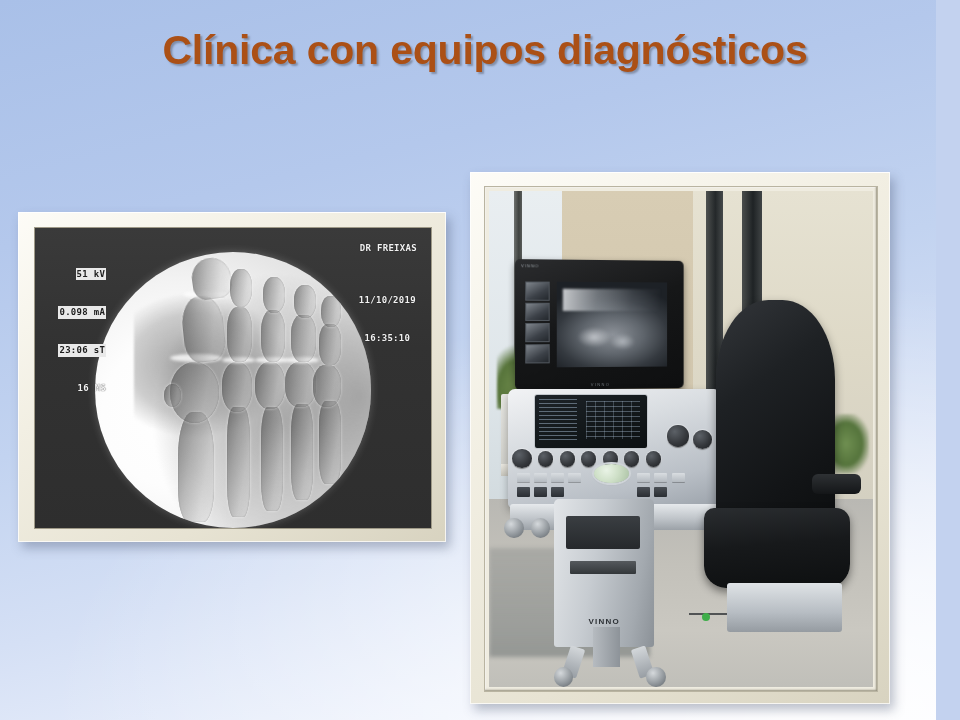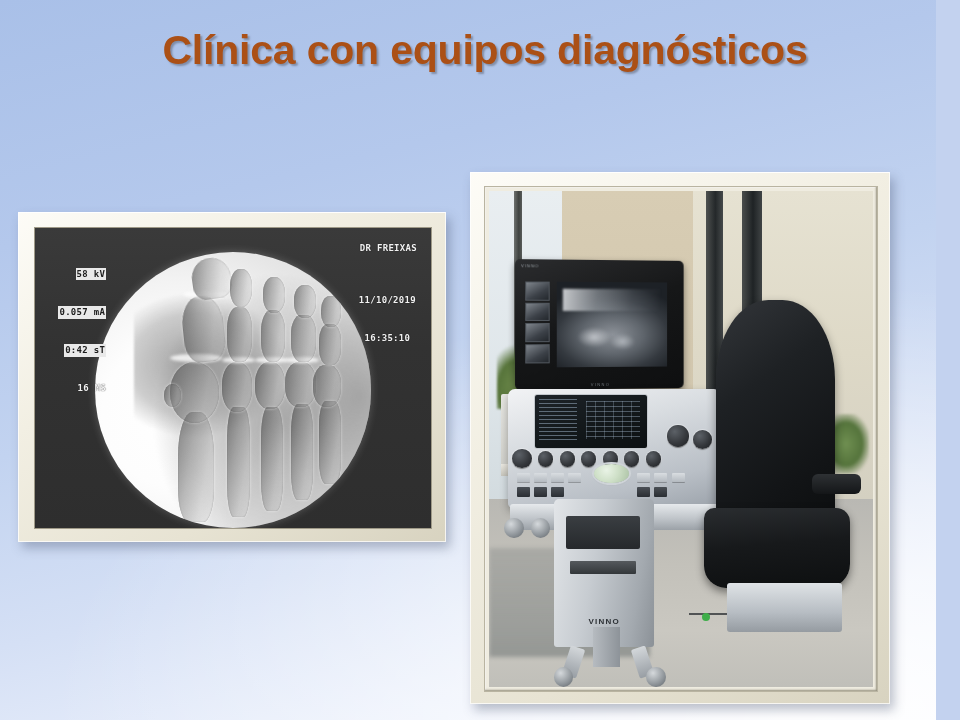--- a/index.html
+++ b/index.html
@@ -608,23 +608,23 @@
 
           <div class="bone" style="left:81%;top:54%;width:8%;height:30%;border-radius:30%;"></div>
           <div class="bone" style="left:79%;top:41%;width:10%;height:15%;border-radius:45%;"></div>
           <div class="bone" style="left:81%;top:26%;width:8%;height:15%;border-radius:40%;"></div>
           <div class="bone" style="left:82%;top:16%;width:7%;height:11%;border-radius:45%;"></div>
 
           <div class="bone" style="left:25%;top:48%;width:6%;height:8%;border-radius:50%;"></div>
         </div>
 
         <div class="xray-osd" id="osd-tech">
-          <div><span class="osd-hl">58 kV</span></div>
-          <div><span class="osd-hl">0.057 mA</span></div>
-          <div><span class="osd-hl">0:42 sT</span></div>
+          <div><span class="osd-hl">51 kV</span></div>
+          <div><span class="osd-hl">0.098 mA</span></div>
+          <div><span class="osd-hl">23:06 sT</span></div>
           <div><span>16 MS</span></div>
         </div>
 
 
         <div class="xray-osd" id="osd-doctor">DR FREIXAS</div>
 
         <div class="xray-osd" id="osd-datetime">
           <div>11/10/2019</div>
           <div>16:35:10</div>
         </div>

